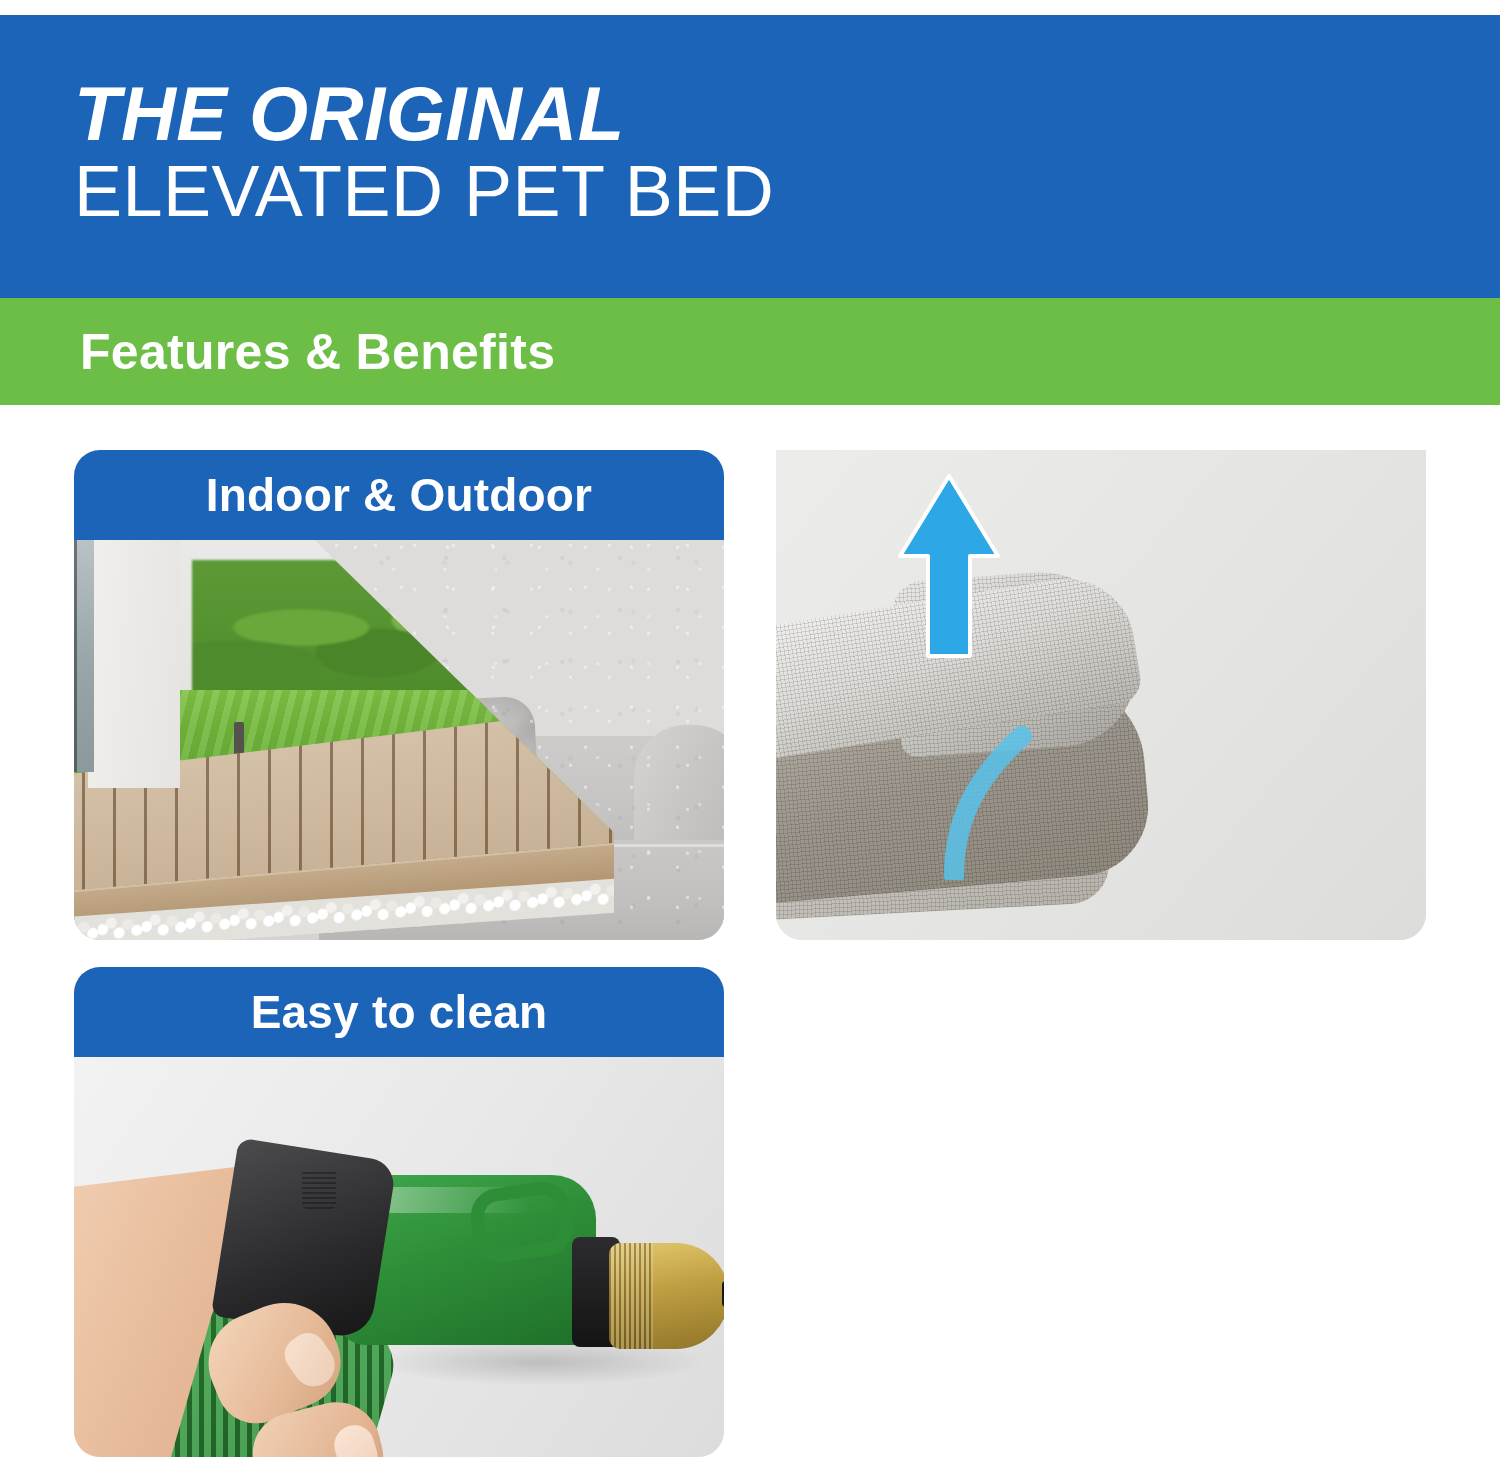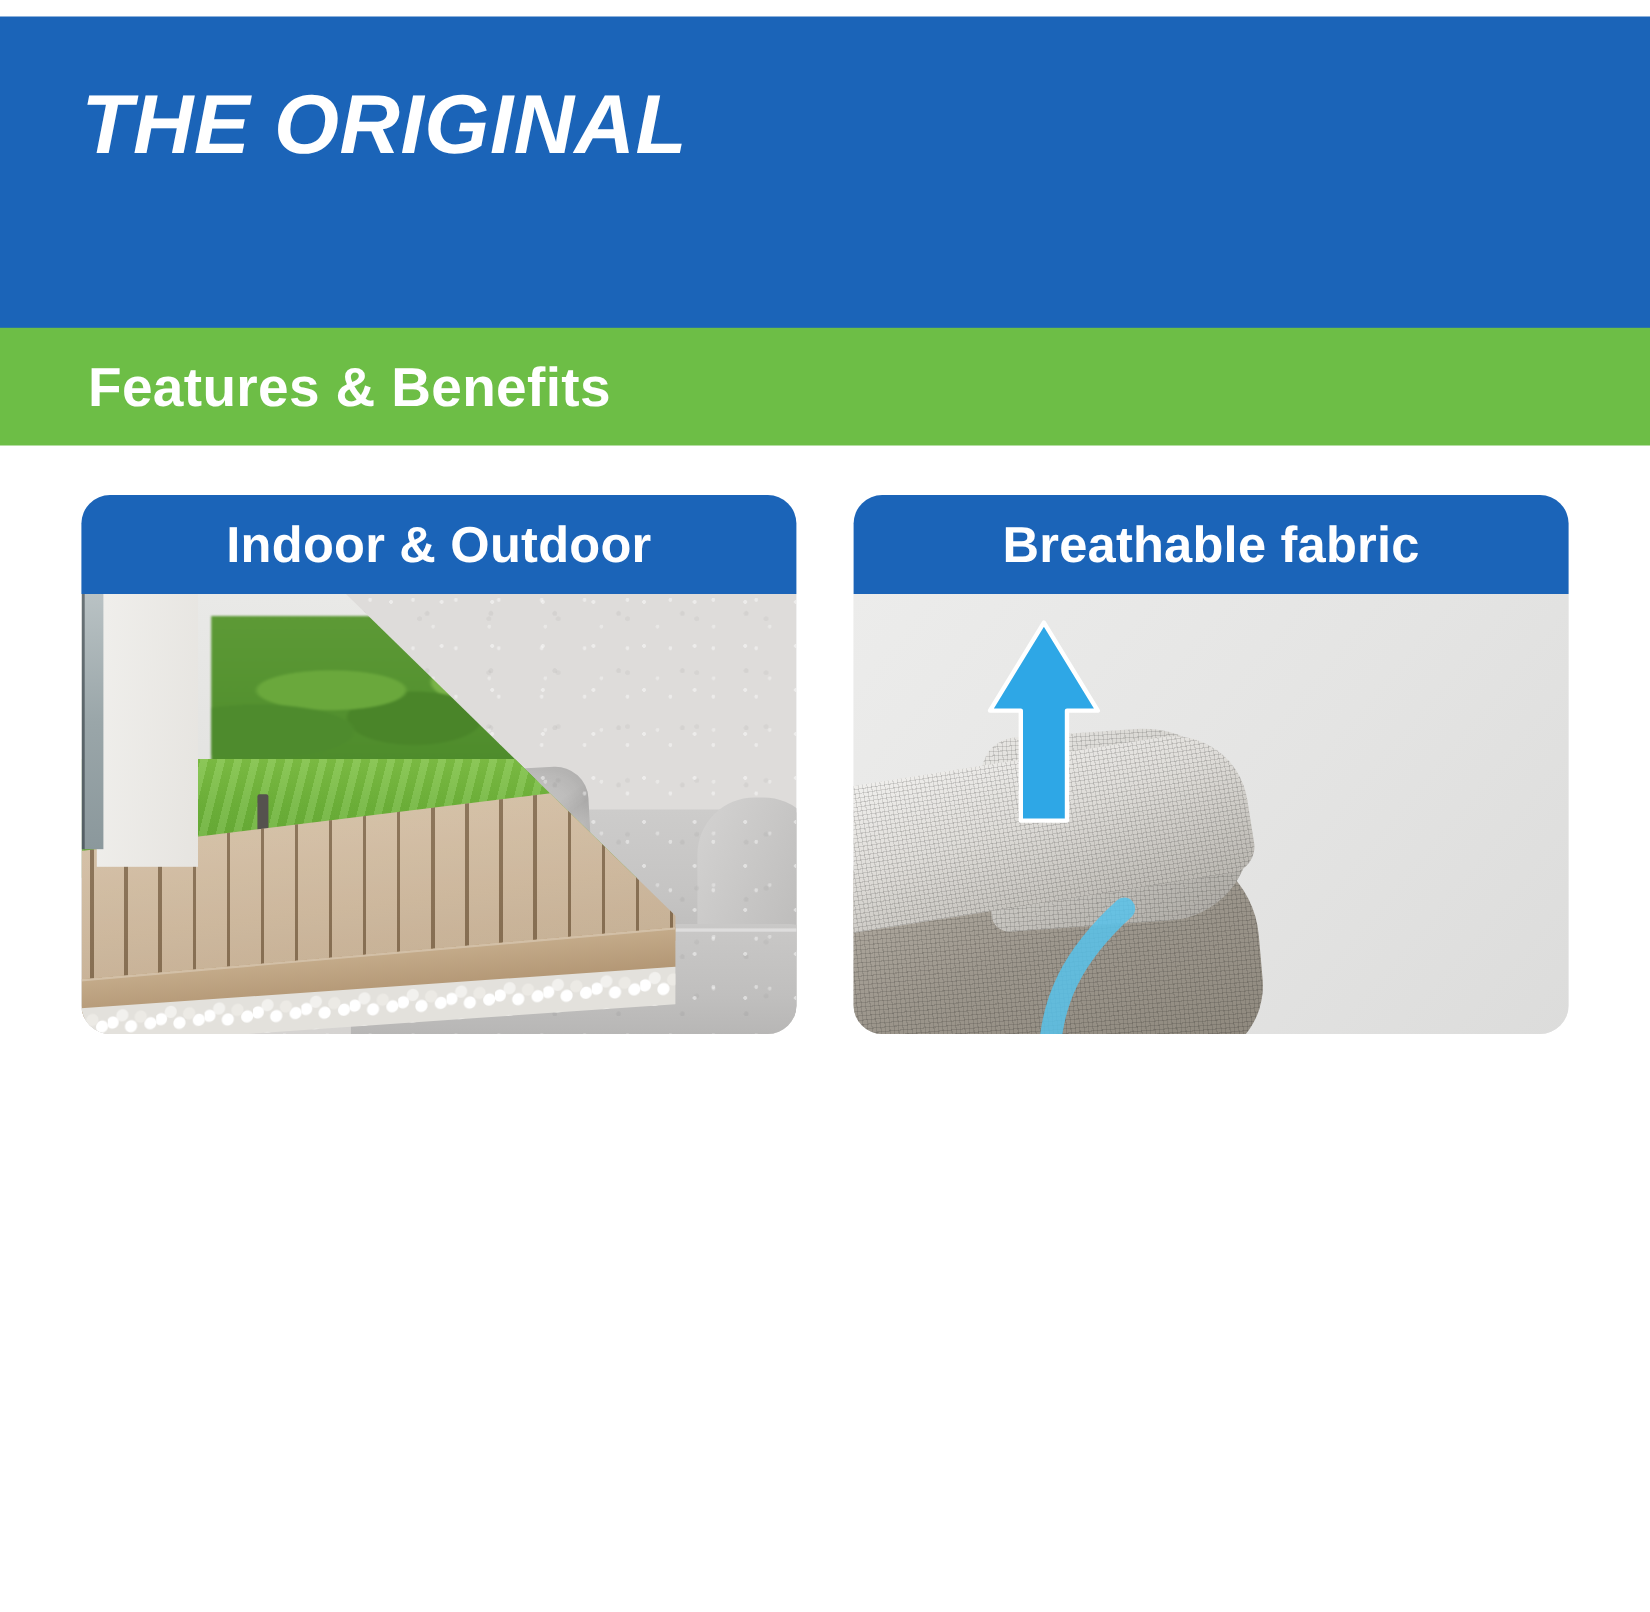--- a/index.html
+++ b/index.html
@@ -405,20 +405,21 @@
     position:absolute; left:300px; top:282px; width:330px; height:46px;
     background:radial-gradient(ellipse at 50% 50%, rgba(0,0,0,.16) 0%, transparent 72%);
   }
 </style>
 </head>
 <body>
 
 <div class="hero">
   <div class="hero-inner">
     <div class="hero-line1">THE ORIGINAL</div>
+    <div class="hero-line2">ELEVATED PET BED</div>
   </div>
 </div>
 
 <div class="green-bar">
   <div class="green-bar-text">Features &amp; Benefits</div>
 </div>
 
 <div class="grid">
 
   <div class="card">
@@ -445,23 +446,20 @@
 
           <div class="out-wall"></div>
           <div class="out-door"></div>
         </div>
       </div>
     </div>
   </div>
 
 
   <div class="card">
-    <div class="card-header">
-      <span class="card-title">Breathable fabric</span>
-    </div>
     <div class="card-media">
       <div class="bf-bg"></div>
 
       <div class="fabric-lower">
         <div class="mesh"></div>
       </div>
       <div class="fabric-under">
         <div class="mesh"></div>
       </div>
       <div class="fabric-fold">
@@ -474,14 +472,38 @@
       <svg class="air-curve" viewBox="0 0 120 180">
         <path d="M18 176 C 18 120, 40 78, 86 36" stroke="#58c2ea" stroke-width="20" fill="none" stroke-linecap="round" opacity="0.85"></path>
       </svg>
 
       <svg class="air-arrow" viewBox="0 0 110 190">
         <path d="M55 6 L104 86 L76 86 L76 186 L34 186 L34 86 L6 86 Z" fill="#2ea7e6" stroke="#ffffff" stroke-width="4" stroke-linejoin="round"></path>
       </svg>
     </div>
   </div>
 
+  <div class="card">
+    <div class="card-header">
+      <span class="card-title">Easy to clean</span>
+    </div>
+    <div class="card-media">
+      <div class="ec-bg"></div>
+      <div class="noz-shadow"></div>
+      <div class="hose"></div>
+      <div class="hand-palm"></div>
+      <div class="noz-grip"></div>
+      <div class="noz-body"></div>
+      <div class="noz-hook"></div>
+      <div class="noz-trigger"></div>
+      <div class="noz-screw"></div>
+      <div class="noz-collar"></div>
+      <div class="noz-brass"></div>
+      <div class="noz-tip"></div>
+      <div class="thumb"></div>
+      <div class="finger f1"></div>
+      <div class="nail n1"></div>
+      <div class="finger f2"></div>
+
+    </div>
+  </div>
 
 </div>
 
 </body></html>

